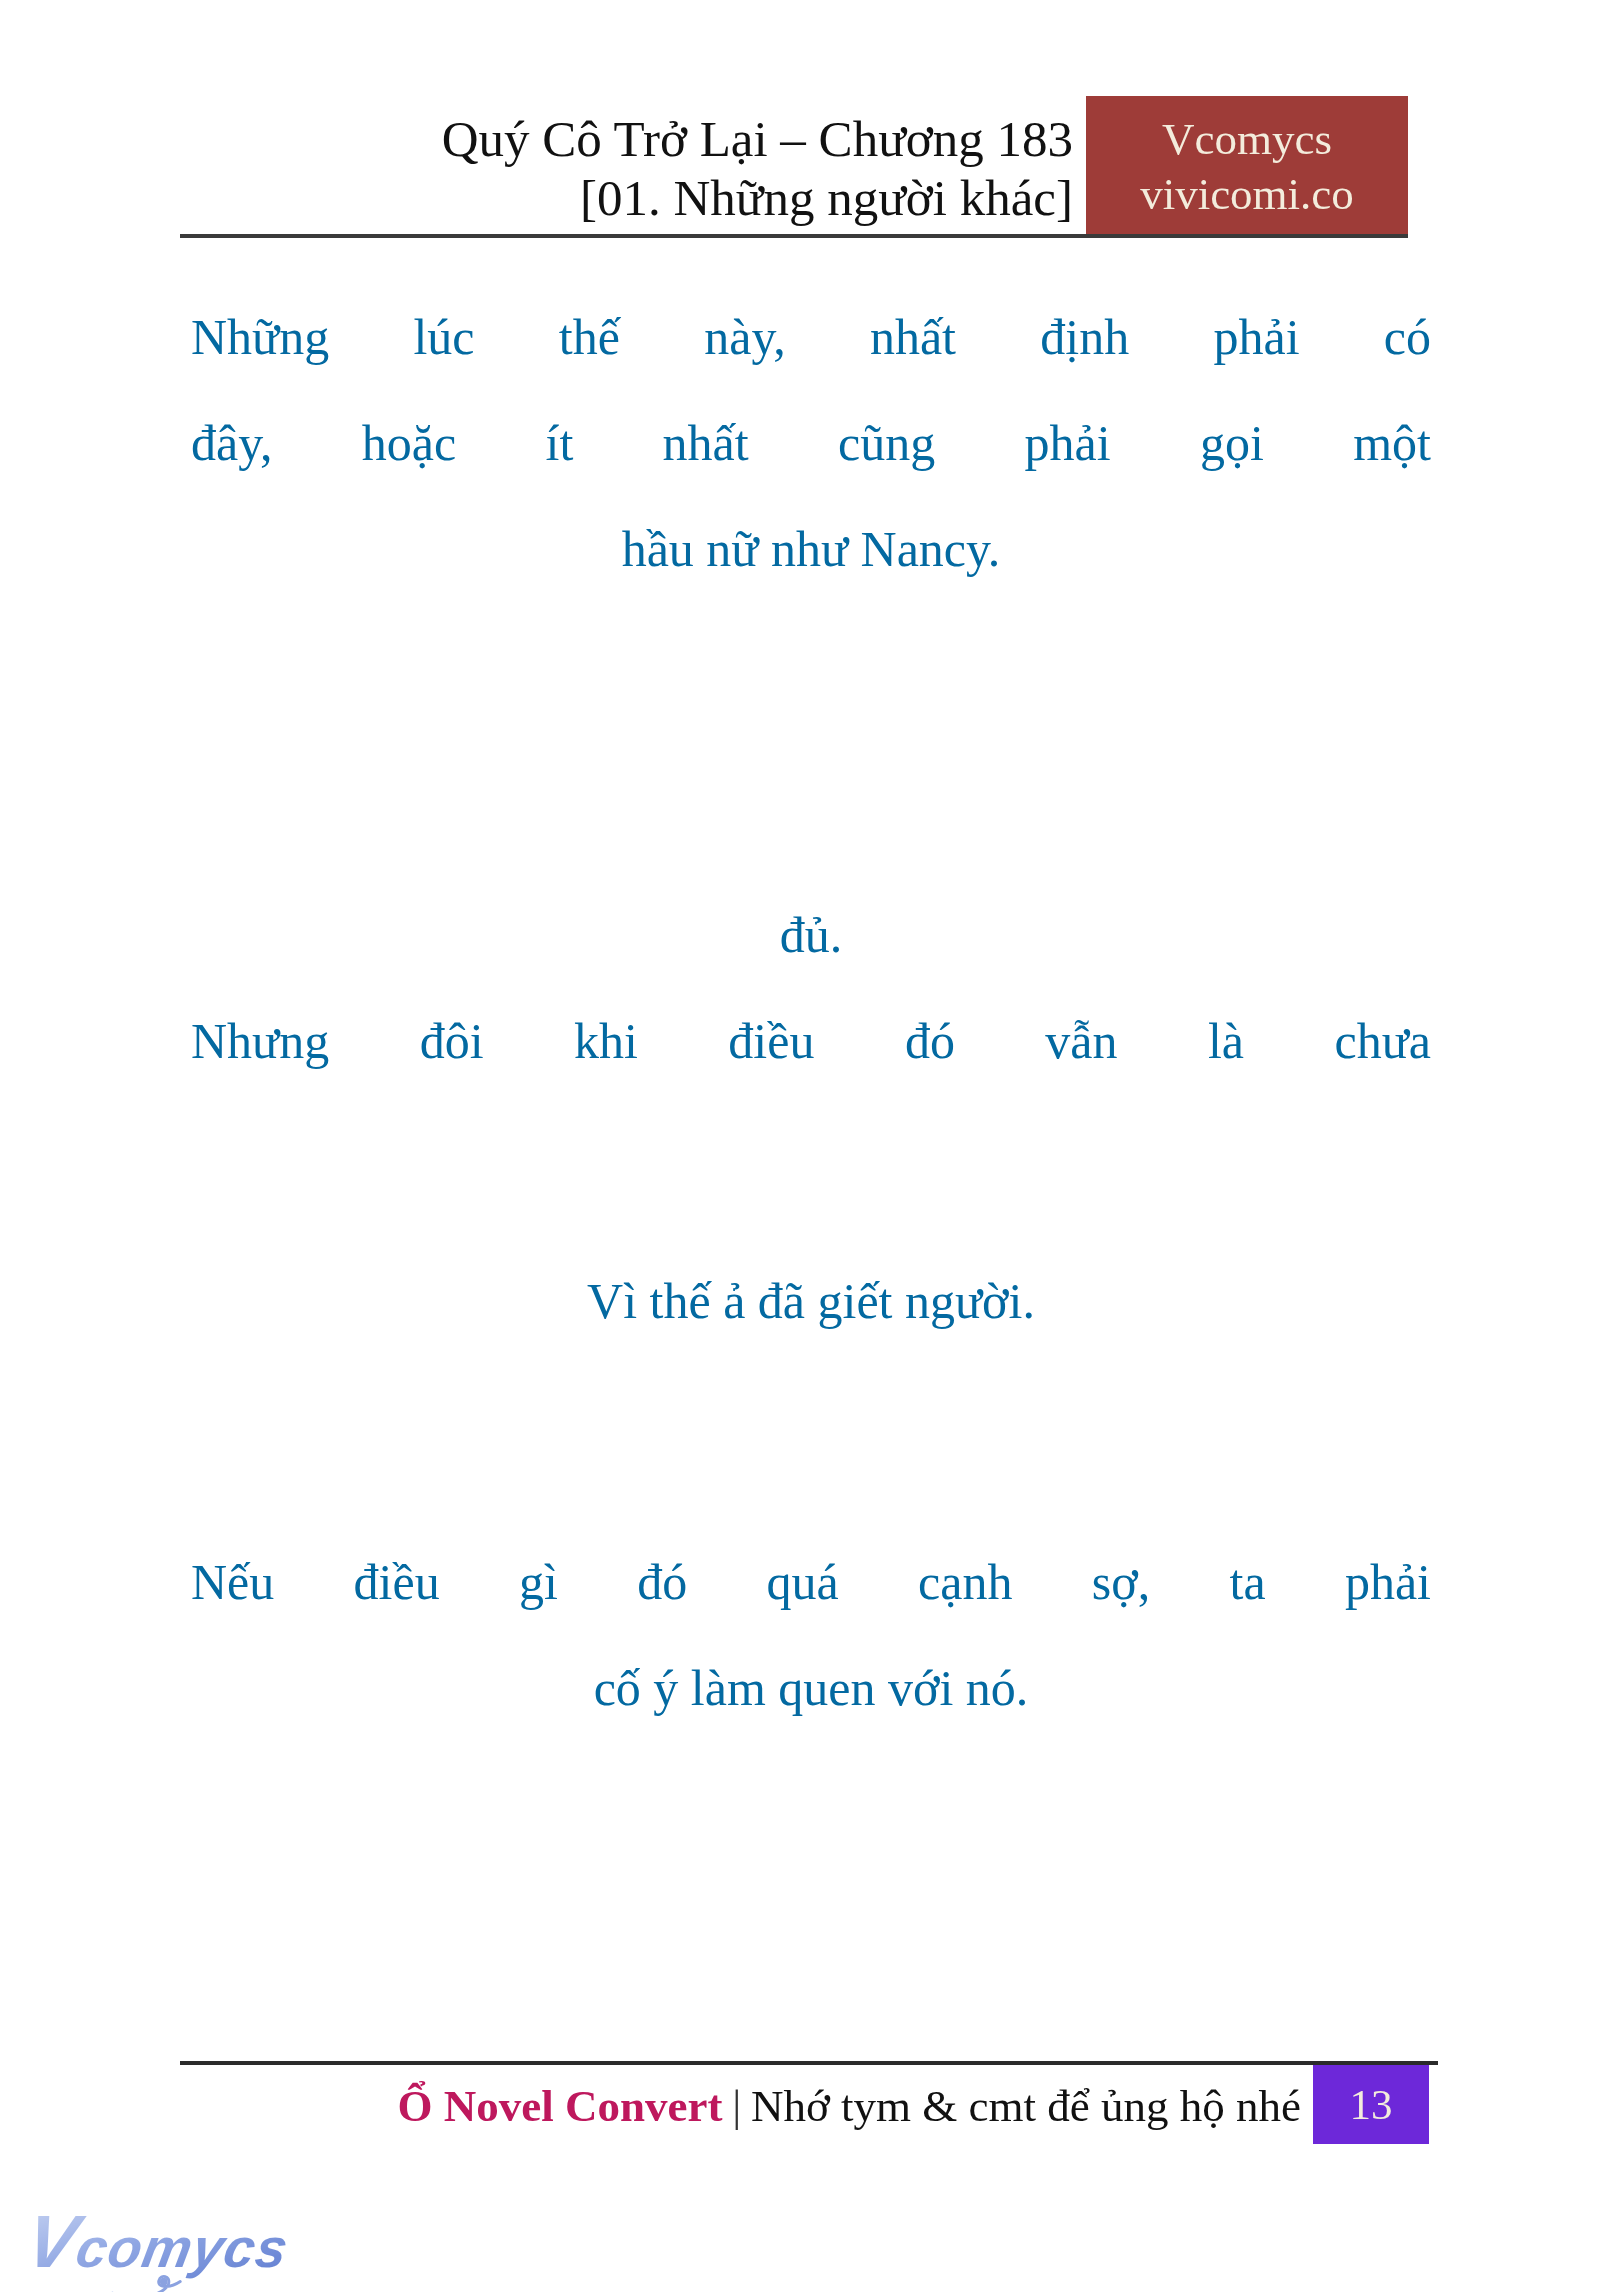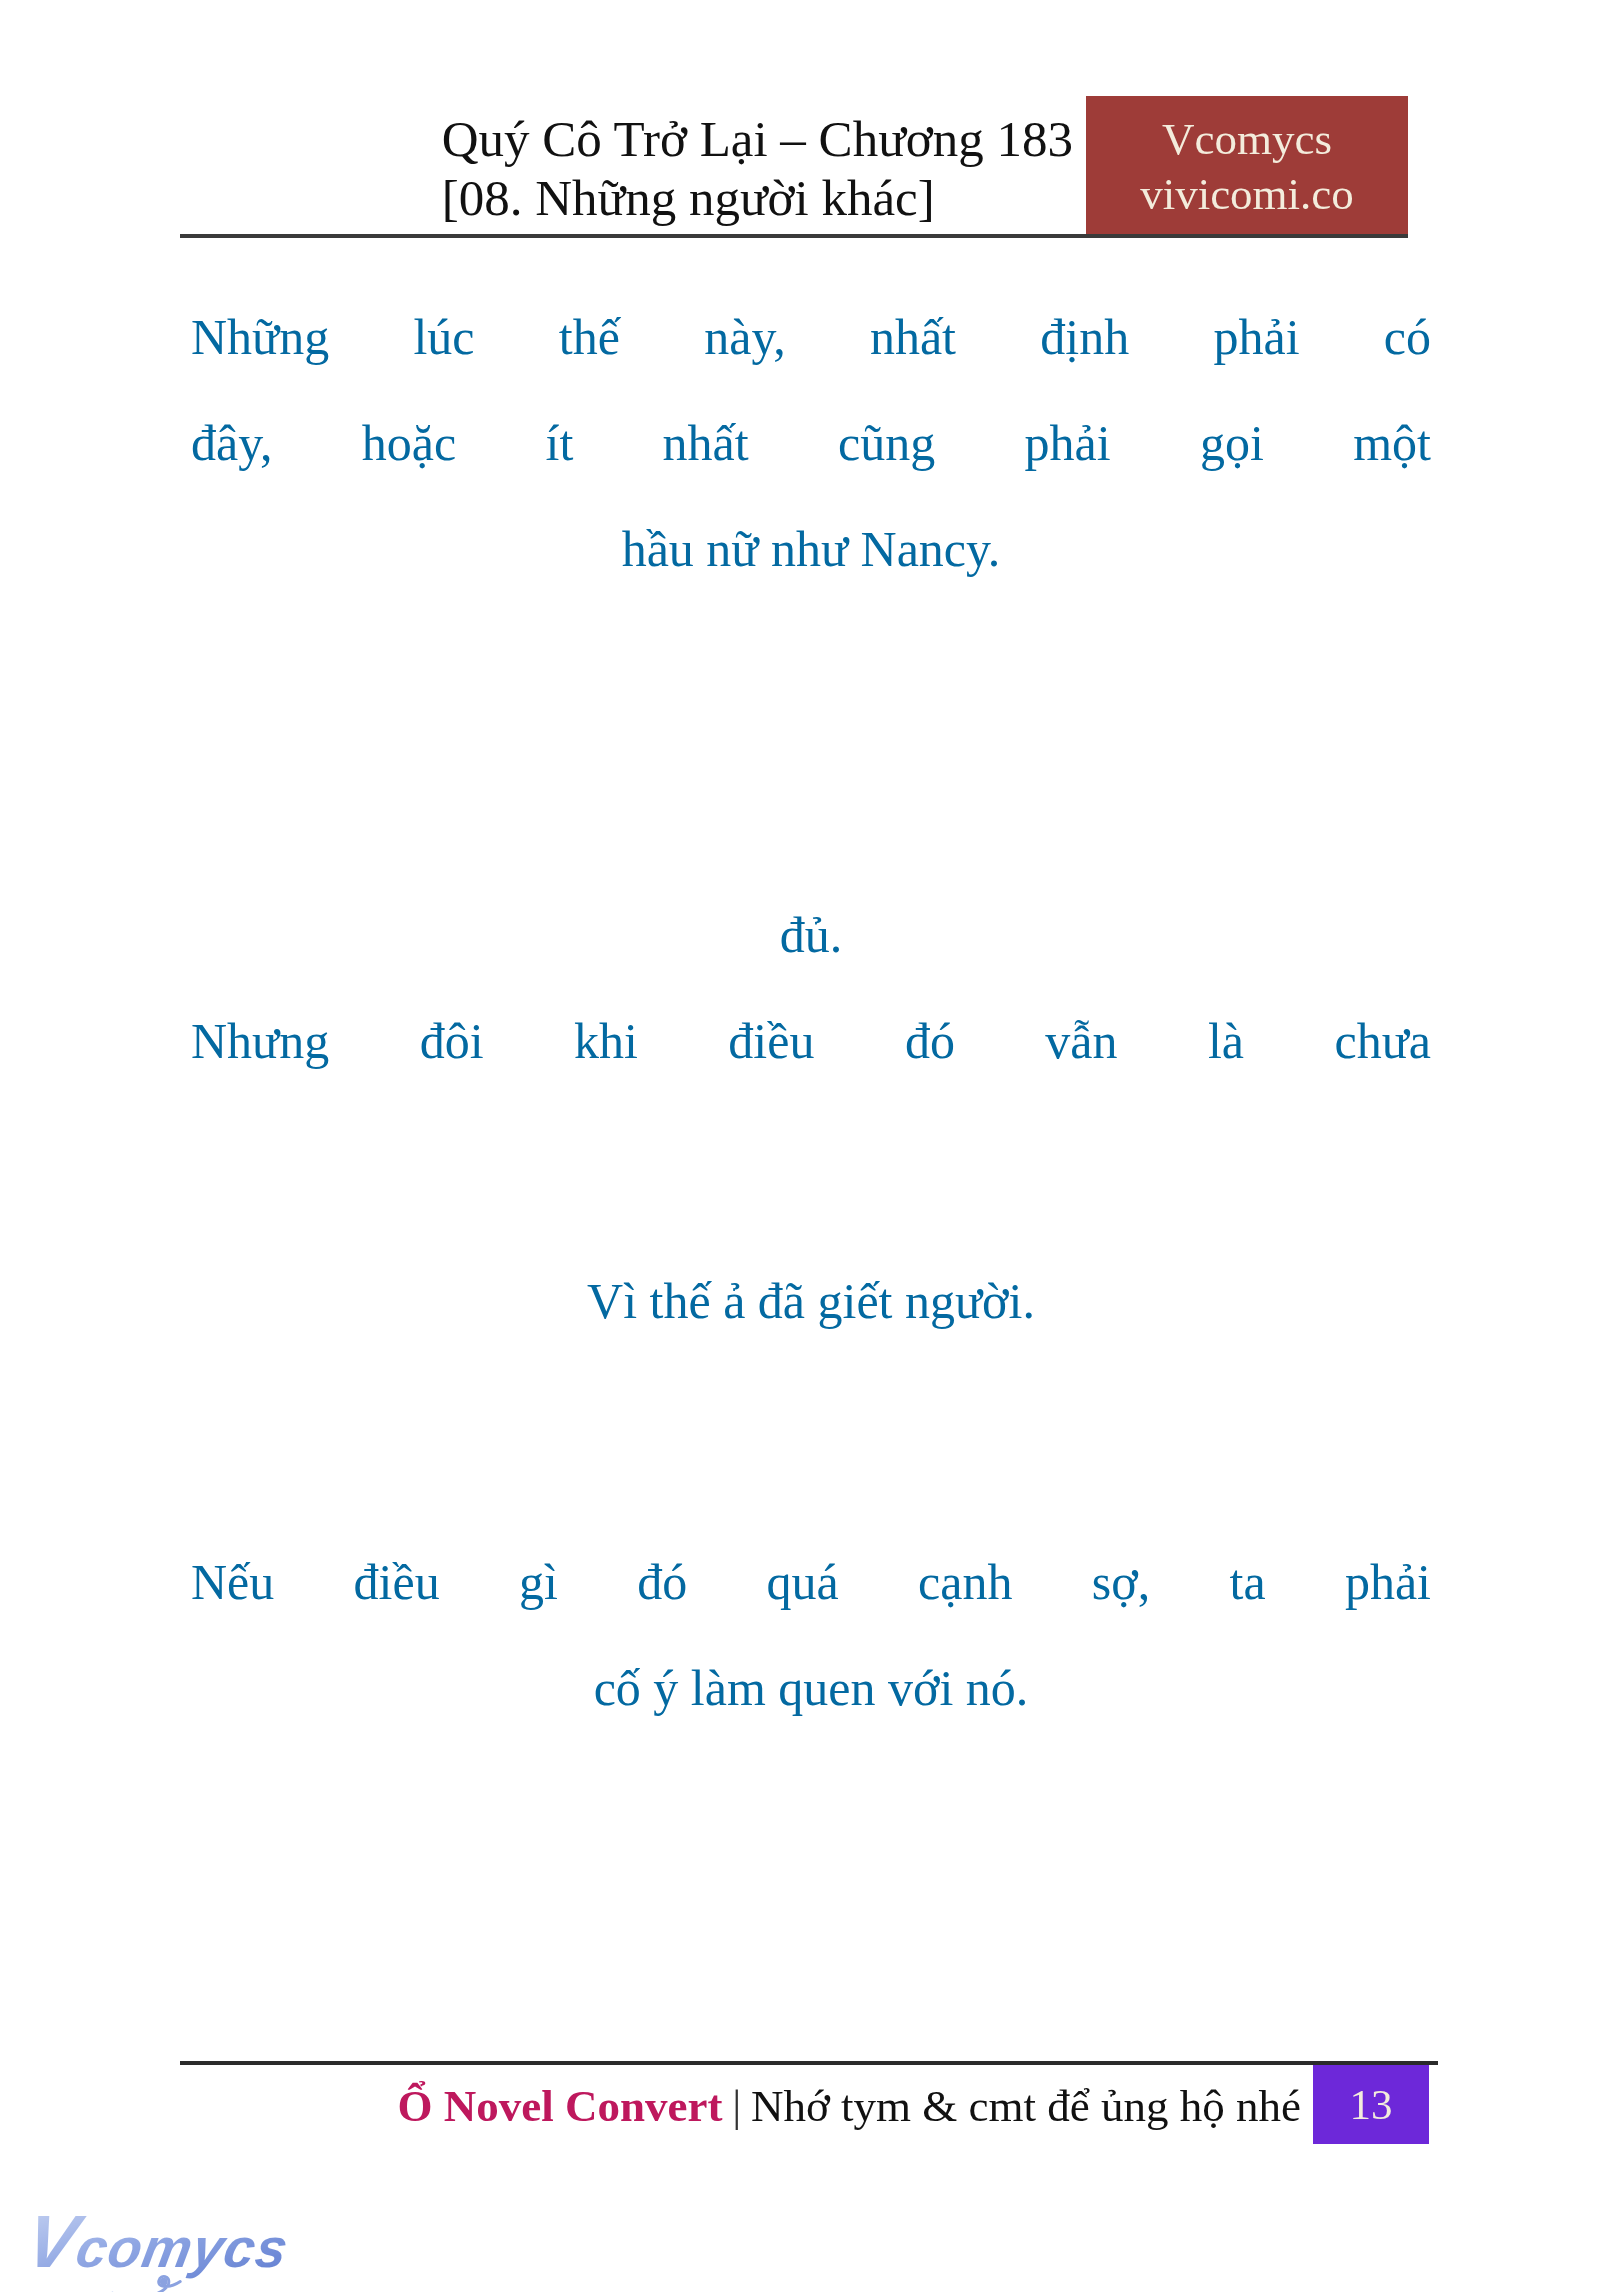--- a/index.html
+++ b/index.html
@@ -11,20 +11,21 @@
     background: #ffffff;
     font-family: "Liberation Serif", "DejaVu Serif", serif;
     overflow: hidden;
   }
 
   
   .header-text {
     position: absolute;
     top: 110px;
     right: 549px;
+    text-align: right;
     font-size: 51px;
     line-height: 59px;
     color: #111111;
     white-space: nowrap;
     margin-left: 17px;
   }
   .header-badge {
     position: absolute;
     left: 1086px;
     top: 96px;
@@ -134,21 +135,21 @@
     top: 2266px;
   }
 </style>
 </head>
 <body>
 
 <div class="page">
 
   <div class="header-text">
     <div>Quý Cô Trở Lại – Chương 183</div>
-    <div>[08. Những người khác]</div>
+    <div>[01. Những người khác]</div>
   </div>
 
   <div class="header-badge">
     <div class="badge-line">Vcomycs</div>
     <div class="badge-line">vivicomi.co</div>
   </div>
 
   <div class="header-rule"></div>
 
   <div class="paragraph para-1">

